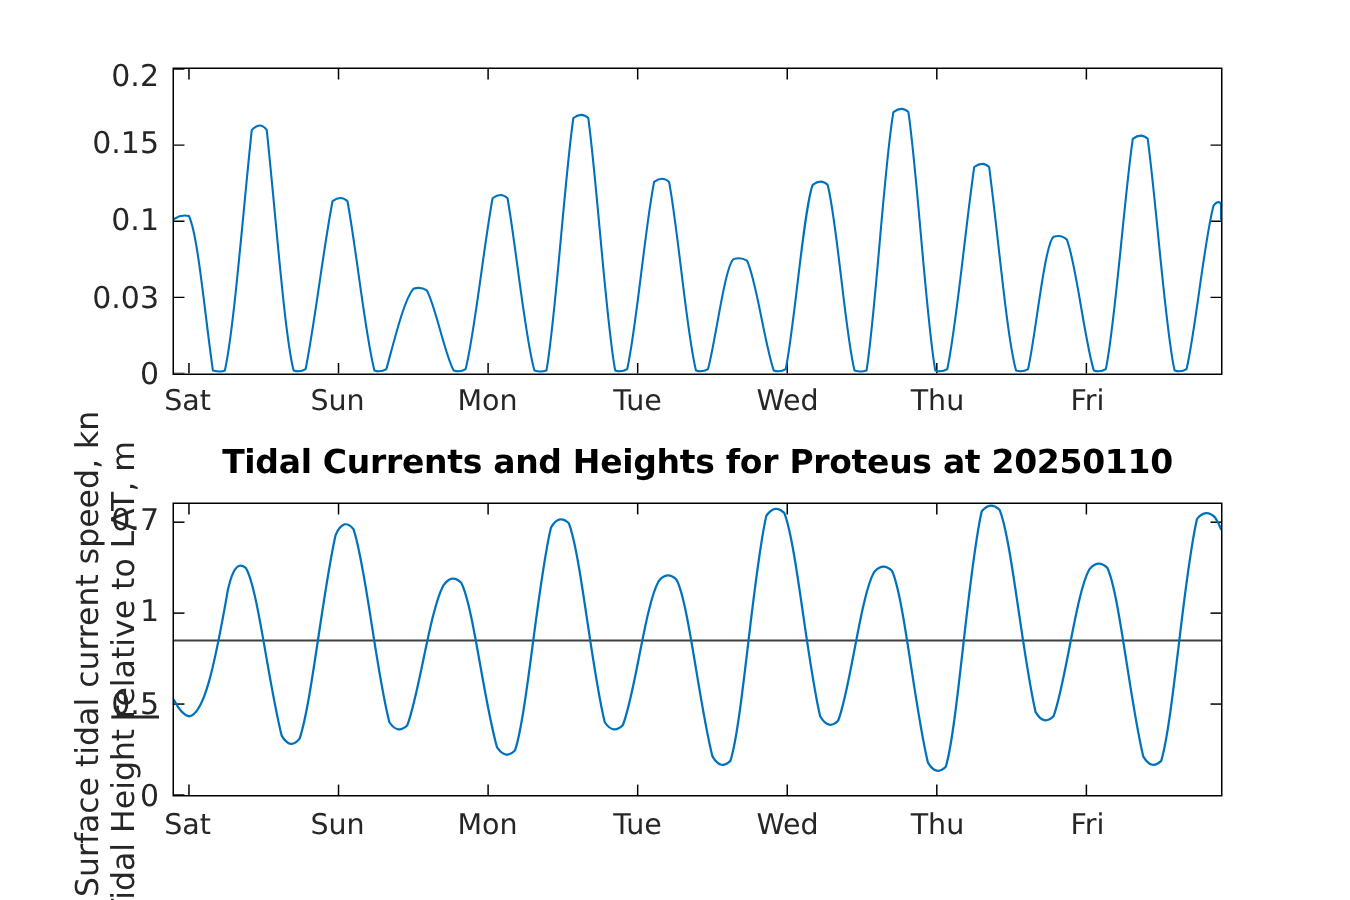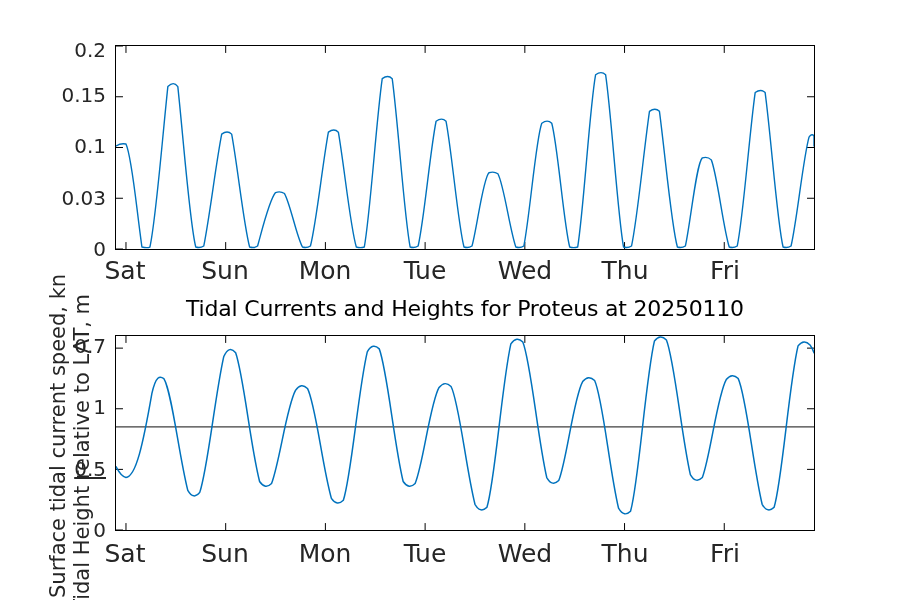--- a/index.html
+++ b/index.html
@@ -19,38 +19,38 @@
   #ylab-top{ left:46px; top:598px; transform:rotate(-90deg); }
   #ylab-bot{ left:70px; top:612px; transform:rotate(-90deg); }
 
   
   .subtitle{
     position:absolute;left:115px;top:28px;width:700px;
     text-align:center;font-size:14px;font-weight:bold;color:#000;
   }
   .maintitle{
     position:absolute;left:115px;top:296px;width:700px;
-    text-align:center;font-size:22px;font-weight:normal;color:#000;
+    text-align:center;font-size:22px;font-weight:bold;color:#000;
     letter-spacing:-0.2px;
   }
 
   
   .axbox{position:absolute;box-sizing:border-box;border:1.1px solid #000;background:#fff;}
   #ax-top{left:115px;top:45px;width:700px;height:205px;}
   #ax-bot{left:115px;top:335px;width:700px;height:196px;}
   .axbox svg{display:block;width:100%;height:100%;}
 
   
   .ytick{
     position:absolute;text-align:right;width:92px;
     font-size:20px;color:#262626;line-height:1;
   }
   .xtick{
     position:absolute;text-align:center;width:80px;
-    font-size:25px;color:#262626;line-height:1;
+    font-size:19px;color:#262626;line-height:1;
   }
 </style>
 </head>
 <body>
 
 <div class="fig">
 
   <div class="ylab" id="ylab-top">Surface tidal current speed, kn</div>
 
   <div class="ylab" id="ylab-bot">Tidal Height relative to LAT, m</div>

